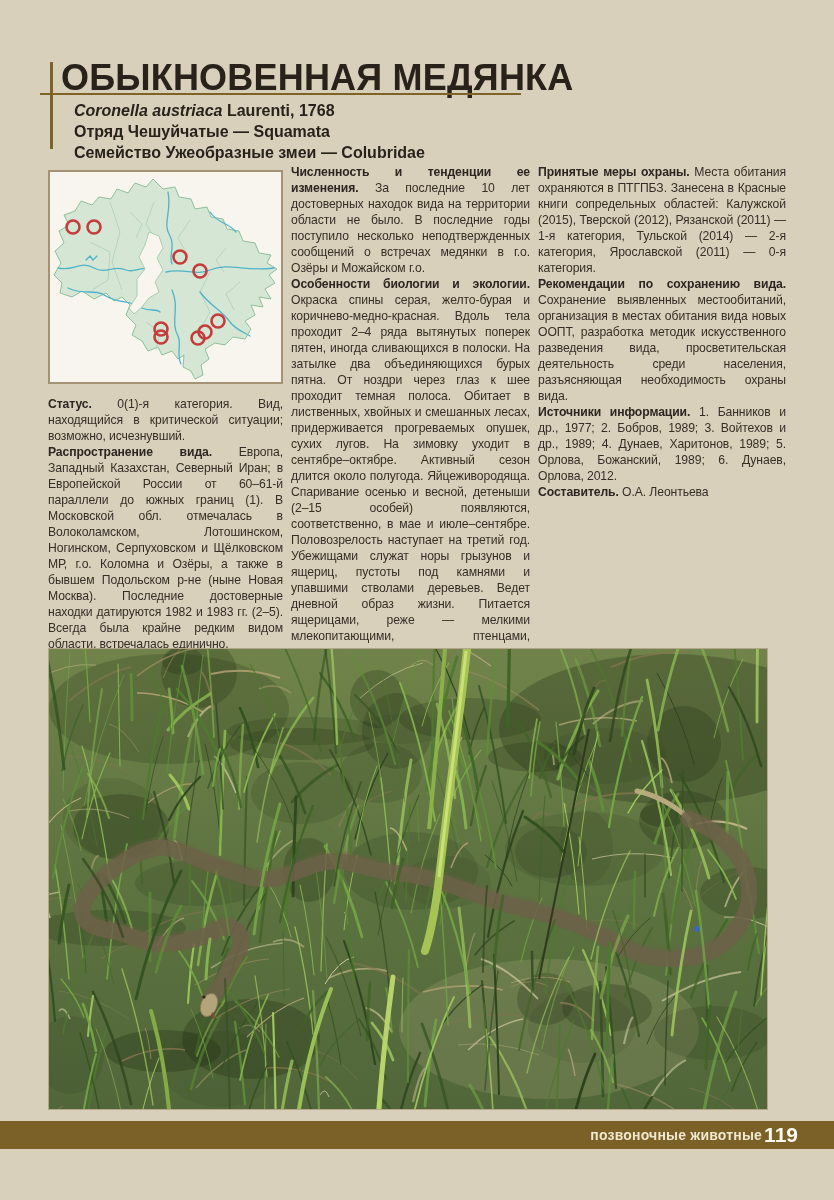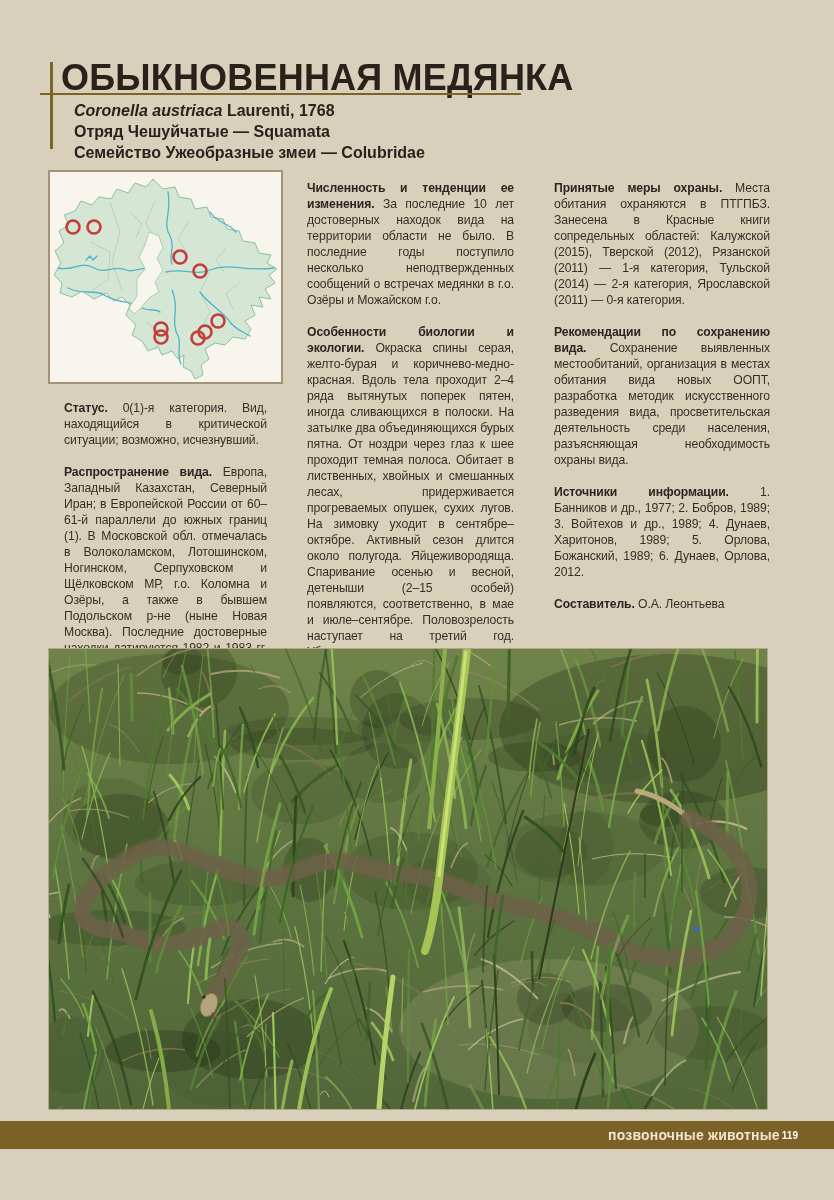--- a/index.html
+++ b/index.html
@@ -10,33 +10,33 @@
          letter-spacing:0.2px;white-space:nowrap;}
   .title-rule{position:absolute;left:40px;top:93px;width:481px;height:2px;background:#7e6226;}
   .species-block{position:absolute;left:74px;top:100px;font-size:16px;font-weight:bold;
                  line-height:21px;color:#28221b;}
   .species-block .sci{font-style:italic;}
   .col{position:absolute;font-size:12.2px;line-height:16px;text-align:justify;
        letter-spacing:-0.1px;color:#362e26;}
   #col1{left:48px;top:170px;width:235px;}
   #col2{left:291px;top:164px;width:239px;}
   #col3{left:538px;top:164px;width:248px;}
-  .para{margin:16px;}
+  .para{margin:0;}
   .lead{font-weight:bold;color:#2c2520;}
   .map-frame{width:231px;height:210px;border:2px solid #a39274;background:#f7f5ee;
              margin-bottom:12px;}
   .map-frame svg{display:block;}
   .photo{position:absolute;left:48px;top:648px;width:720px;height:462px;
          border:1px solid #b3a689;box-sizing:border-box;background:#5d7340;}
   .photo svg{display:block;}
   .footer{position:absolute;left:0;top:1121px;width:834px;height:28px;background:#7b6127;
           display:flex;align-items:center;justify-content:flex-end;gap:2px;
           padding-right:36px;box-sizing:border-box;}
   .footer-label{font-size:14px;font-weight:bold;color:#efe7cf;letter-spacing:0.2px;}
-  .footer-num{font-size:10px;font-weight:bold;color:#fdfaf0;}
+  .footer-num{font-size:21px;font-weight:bold;color:#fdfaf0;}
 </style>
 </head>
 <body>
 
 <div class="page">
 
   <div class="accent-vbar"></div>
   <div class="title">ОБЫКНОВЕННАЯ МЕДЯНКА</div>
   <div class="title-rule"></div>
   <div class="species-block">

